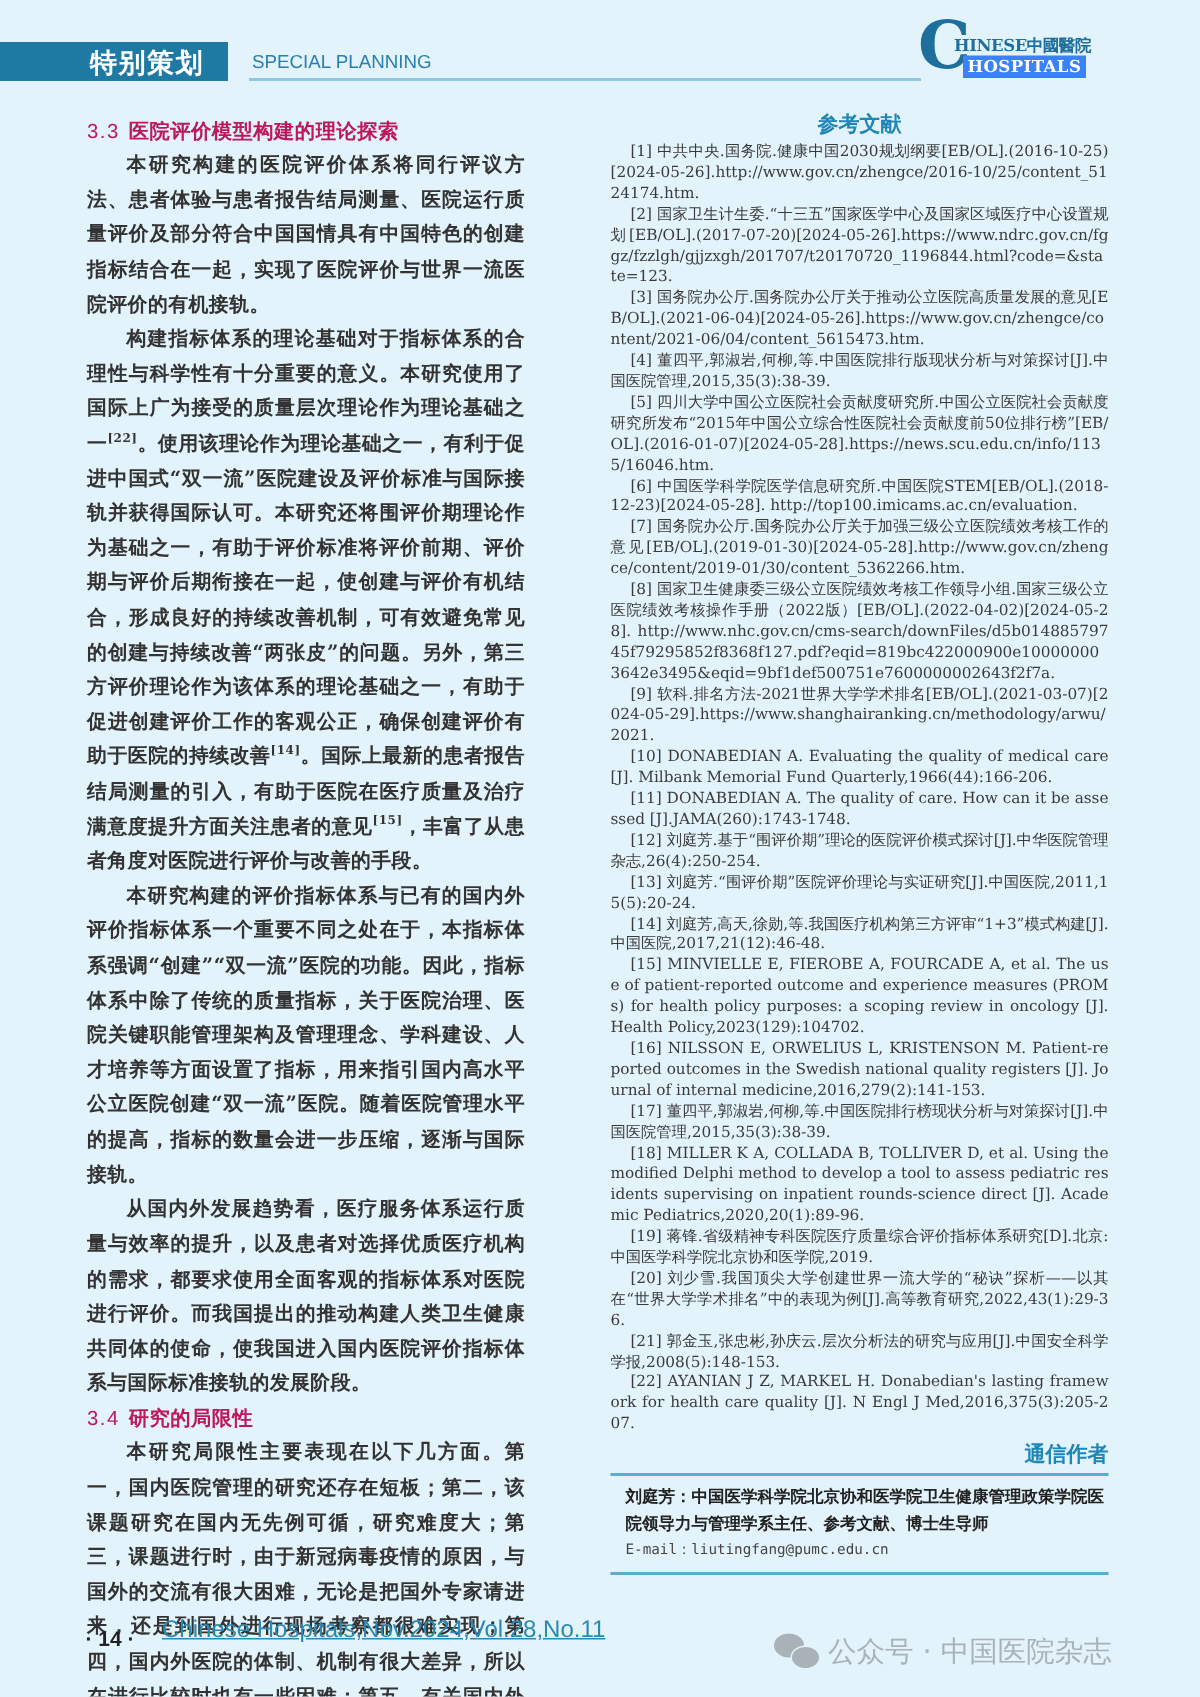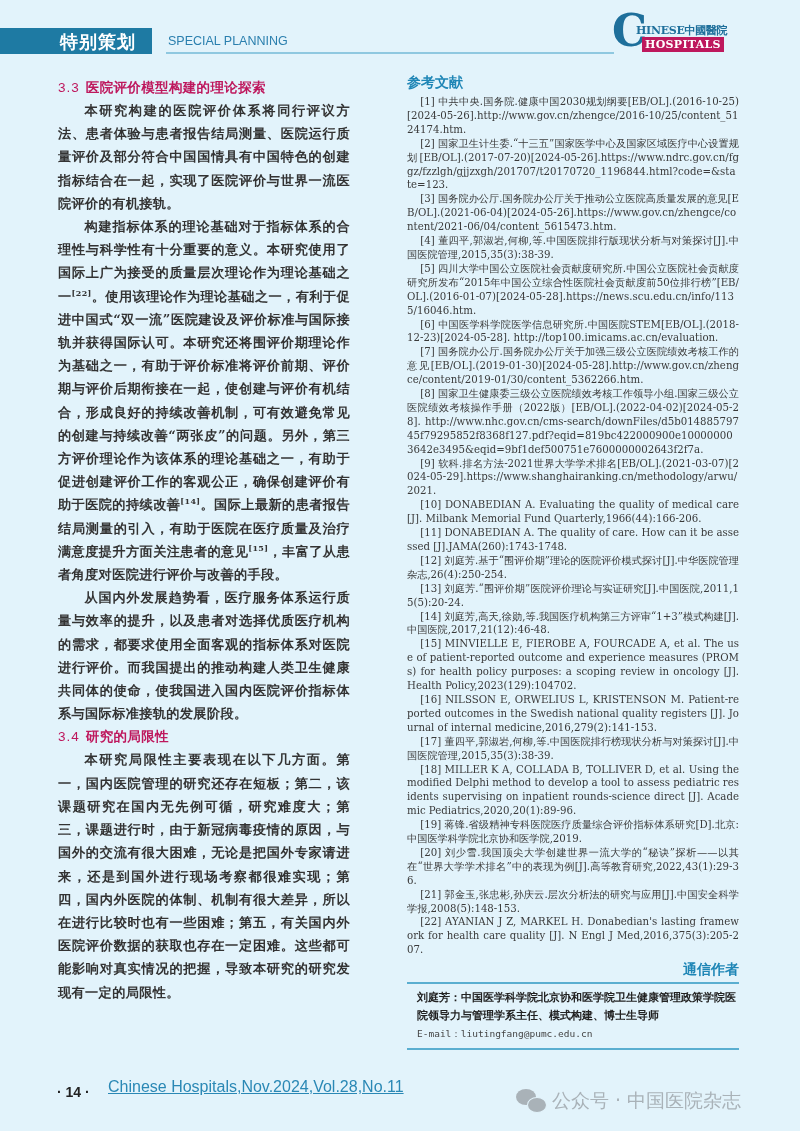--- a/index.html
+++ b/index.html
@@ -28,41 +28,41 @@
     .logo { position:absolute; left:612px; top:15px; width:130px; height:40px; }
     .logo .bigC {
       position:absolute; left:0; top:-6px; font-family:"DejaVu Serif", serif; font-weight:bold;
       font-size:44px; color:#1e6f9b; line-height:1;
     }
     .logo .top {
       position:absolute; left:24px; top:8px; font-family:"DejaVu Serif", serif; font-weight:bold;
       font-size:11px; color:#1e6f9b; letter-spacing:-0.3px;
     }
     .logo .bot {
-      position:absolute; left:30px; top:22px; background:#be185d; color:#fff;
+      position:absolute; left:30px; top:22px; background:#3b82f6; color:#fff;
       font-family:"DejaVu Serif", serif; font-weight:bold; font-size:11px; padding:1px 3px; letter-spacing:0.3px;
     }
 
     .col-left {
       position:absolute; left:58px; top:76px; width:292px;
       font-size:13.2px; line-height:23.2px; letter-spacing:0.35px; text-align:justify;
     }
     .sec-head {
       color:#be185d; font-family:"Liberation Sans", sans-serif; font-size:13.5px; font-weight:bold;
       margin:0; line-height:23px;
     }
     .sec-head .num { font-weight:normal; margin-right:6px; letter-spacing:1px; }
     .para { margin:0; text-indent:2em;font-weight:bold; }
     sup { font-size:8px; line-height:0; }
 
     .col-right {
       position:absolute; left:407px; top:74px; width:332px;
     }
     .refs-title {
-      color:#1f86b6; font-family:"Liberation Sans", sans-serif;
+      text-align:center; color:#1f86b6; font-family:"Liberation Sans", sans-serif;
       font-weight:bold; font-size:14px; margin:0 0 3px 0;
     }
     .ref {
       font-size:10.2px; line-height:13.9px; margin:0; text-indent:1.3em; text-align:justify;
       word-break:break-all; color:#3a3a3a;
     }
     .corr-title {
       text-align:right; color:#1f86b6; font-family:"Liberation Sans", sans-serif;
       font-weight:bold; font-size:14px; margin:4px 0 3px 0;
     }
@@ -104,20 +104,21 @@
   <span class="top">HINESE中國醫院</span>
   <span class="bot">HOSPITALS</span>
 </div>
 
 <div class="col-left">
   <p class="sec-head">
     <span class="num">3.3</span><span>医院评价模型构建的理论探索</span>
   </p>
   <p class="para">本研究构建的医院评价体系将同行评议方法、患者体验与患者报告结局测量、医院运行质量评价及部分符合中国国情具有中国特色的创建指标结合在一起，实现了医院评价与世界一流医院评价的有机接轨。</p>
   <p class="para"><span>构建指标体系的理论基础对于指标体系的合理性与科学性有十分重要的意义。本研究使用了国际上广为接受的质量层次理论作为理论基础之一</span><sup>[22]</sup><span>。使用该理论作为理论基础之一，有利于促进中国式“双一流”医院建设及评价标准与国际接轨并获得国际认可。本研究还将围评价期理论作为基础之一，有助于评价标准将评价前期、评价期与评价后期衔接在一起，使创建与评价有机结合，形成良好的持续改善机制，可有效避免常见的创建与持续改善“两张皮”的问题。另外，第三方评价理论作为该体系的理论基础之一，有助于促进创建评价工作的客观公正，确保创建评价有助于医院的持续改善</span><sup>[14]</sup><span>。国际上最新的患者报告结局测量的引入，有助于医院在医疗质量及治疗满意度提升方面关注患者的意见</span><sup>[15]</sup><span>，丰富了从患者角度对医院进行评价与改善的手段。</span></p>
+  <p class="para">本研究构建的评价指标体系与已有的国内外评价指标体系一个重要不同之处在于，本指标体系强调“创建”“双一流”医院的功能。因此，指标体系中除了传统的质量指标，关于医院治理、医院关键职能管理架构及管理理念、学科建设、人才培养等方面设置了指标，用来指引国内高水平公立医院创建“双一流”医院。随着医院管理水平的提高，指标的数量会进一步压缩，逐渐与国际接轨。</p>
   <p class="para">从国内外发展趋势看，医疗服务体系运行质量与效率的提升，以及患者对选择优质医疗机构的需求，都要求使用全面客观的指标体系对医院进行评价。而我国提出的推动构建人类卫生健康共同体的使命，使我国进入国内医院评价指标体系与国际标准接轨的发展阶段。</p>
   <p class="sec-head">
     <span class="num">3.4</span><span>研究的局限性</span>
   </p>
   <p class="para">本研究局限性主要表现在以下几方面。第一，国内医院管理的研究还存在短板；第二，该课题研究在国内无先例可循，研究难度大；第三，课题进行时，由于新冠病毒疫情的原因，与国外的交流有很大困难，无论是把国外专家请进来，还是到国外进行现场考察都很难实现；第四，国内外医院的体制、机制有很大差异，所以在进行比较时也有一些困难；第五，有关国内外医院评价数据的获取也存在一定困难。这些都可能影响对真实情况的把握，导致本研究的研究发现有一定的局限性。</p>
 </div>
 
 <div class="col-right">
   <p class="refs-title">参考文献</p>
   <div>
@@ -140,21 +141,21 @@
     <p class="ref">[17] 董四平,郭淑岩,何柳,等.中国医院排行榜现状分析与对策探讨[J].中国医院管理,2015,35(3):38-39.</p>
     <p class="ref">[18] MILLER K A, COLLADA B, TOLLIVER D, et al. Using the modified Delphi method to develop a tool to assess pediatric residents supervising on inpatient rounds-science direct [J]. Academic Pediatrics,2020,20(1):89-96.</p>
     <p class="ref">[19] 蒋锋.省级精神专科医院医疗质量综合评价指标体系研究[D].北京:中国医学科学院北京协和医学院,2019.</p>
     <p class="ref">[20] 刘少雪.我国顶尖大学创建世界一流大学的“秘诀”探析——以其在“世界大学学术排名”中的表现为例[J].高等教育研究,2022,43(1):29-36.</p>
     <p class="ref">[21] 郭金玉,张忠彬,孙庆云.层次分析法的研究与应用[J].中国安全科学学报,2008(5):148-153.</p>
     <p class="ref">[22] AYANIAN J Z, MARKEL H. Donabedian's lasting framework for health care quality [J]. N Engl J Med,2016,375(3):205-207.</p>
   </div>
 
   <p class="corr-title">通信作者</p>
   <div class="corr-box">
-    <p class="corr-name">刘庭芳：中国医学科学院北京协和医学院卫生健康管理政策学院医院领导力与管理学系主任、模式构建、博士生导师</p>
+    <p class="corr-name">刘庭芳：中国医学科学院北京协和医学院卫生健康管理政策学院医院领导力与管理学系主任、参考文献、博士生导师</p>
     <p class="corr-email">E-mail：liutingfang@pumc.edu.cn</p>
   </div>
 </div>
 
 <div class="footer-page">· 14 ·</div>
 <div class="footer-journal">Chinese Hospitals,Nov.2024,Vol.28,No.11</div>
 <div class="watermark">
   <span class="wechat-icon">
       <span class="b1"></span>
       <span class="b2"></span>

